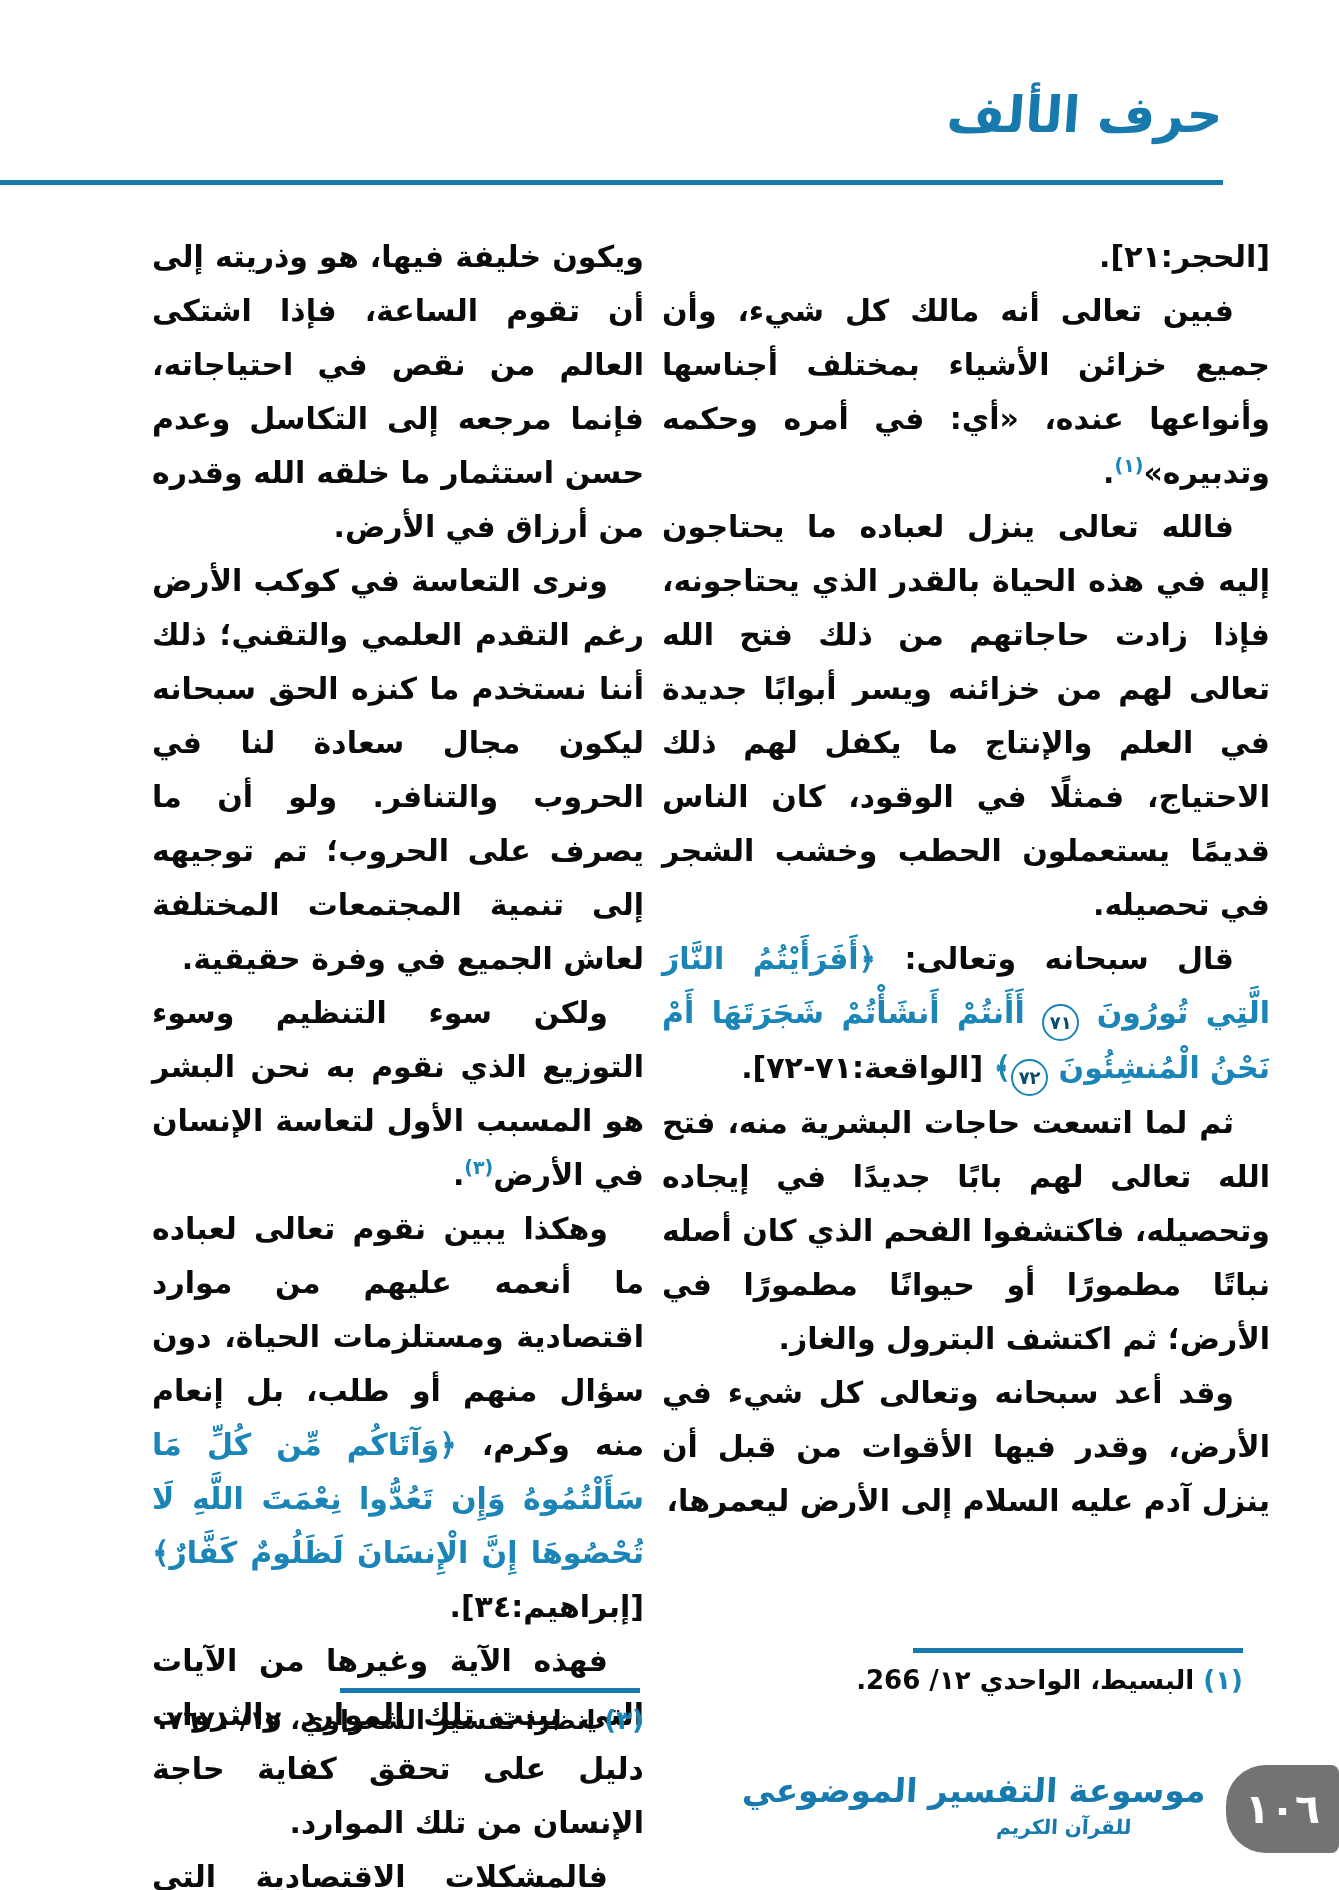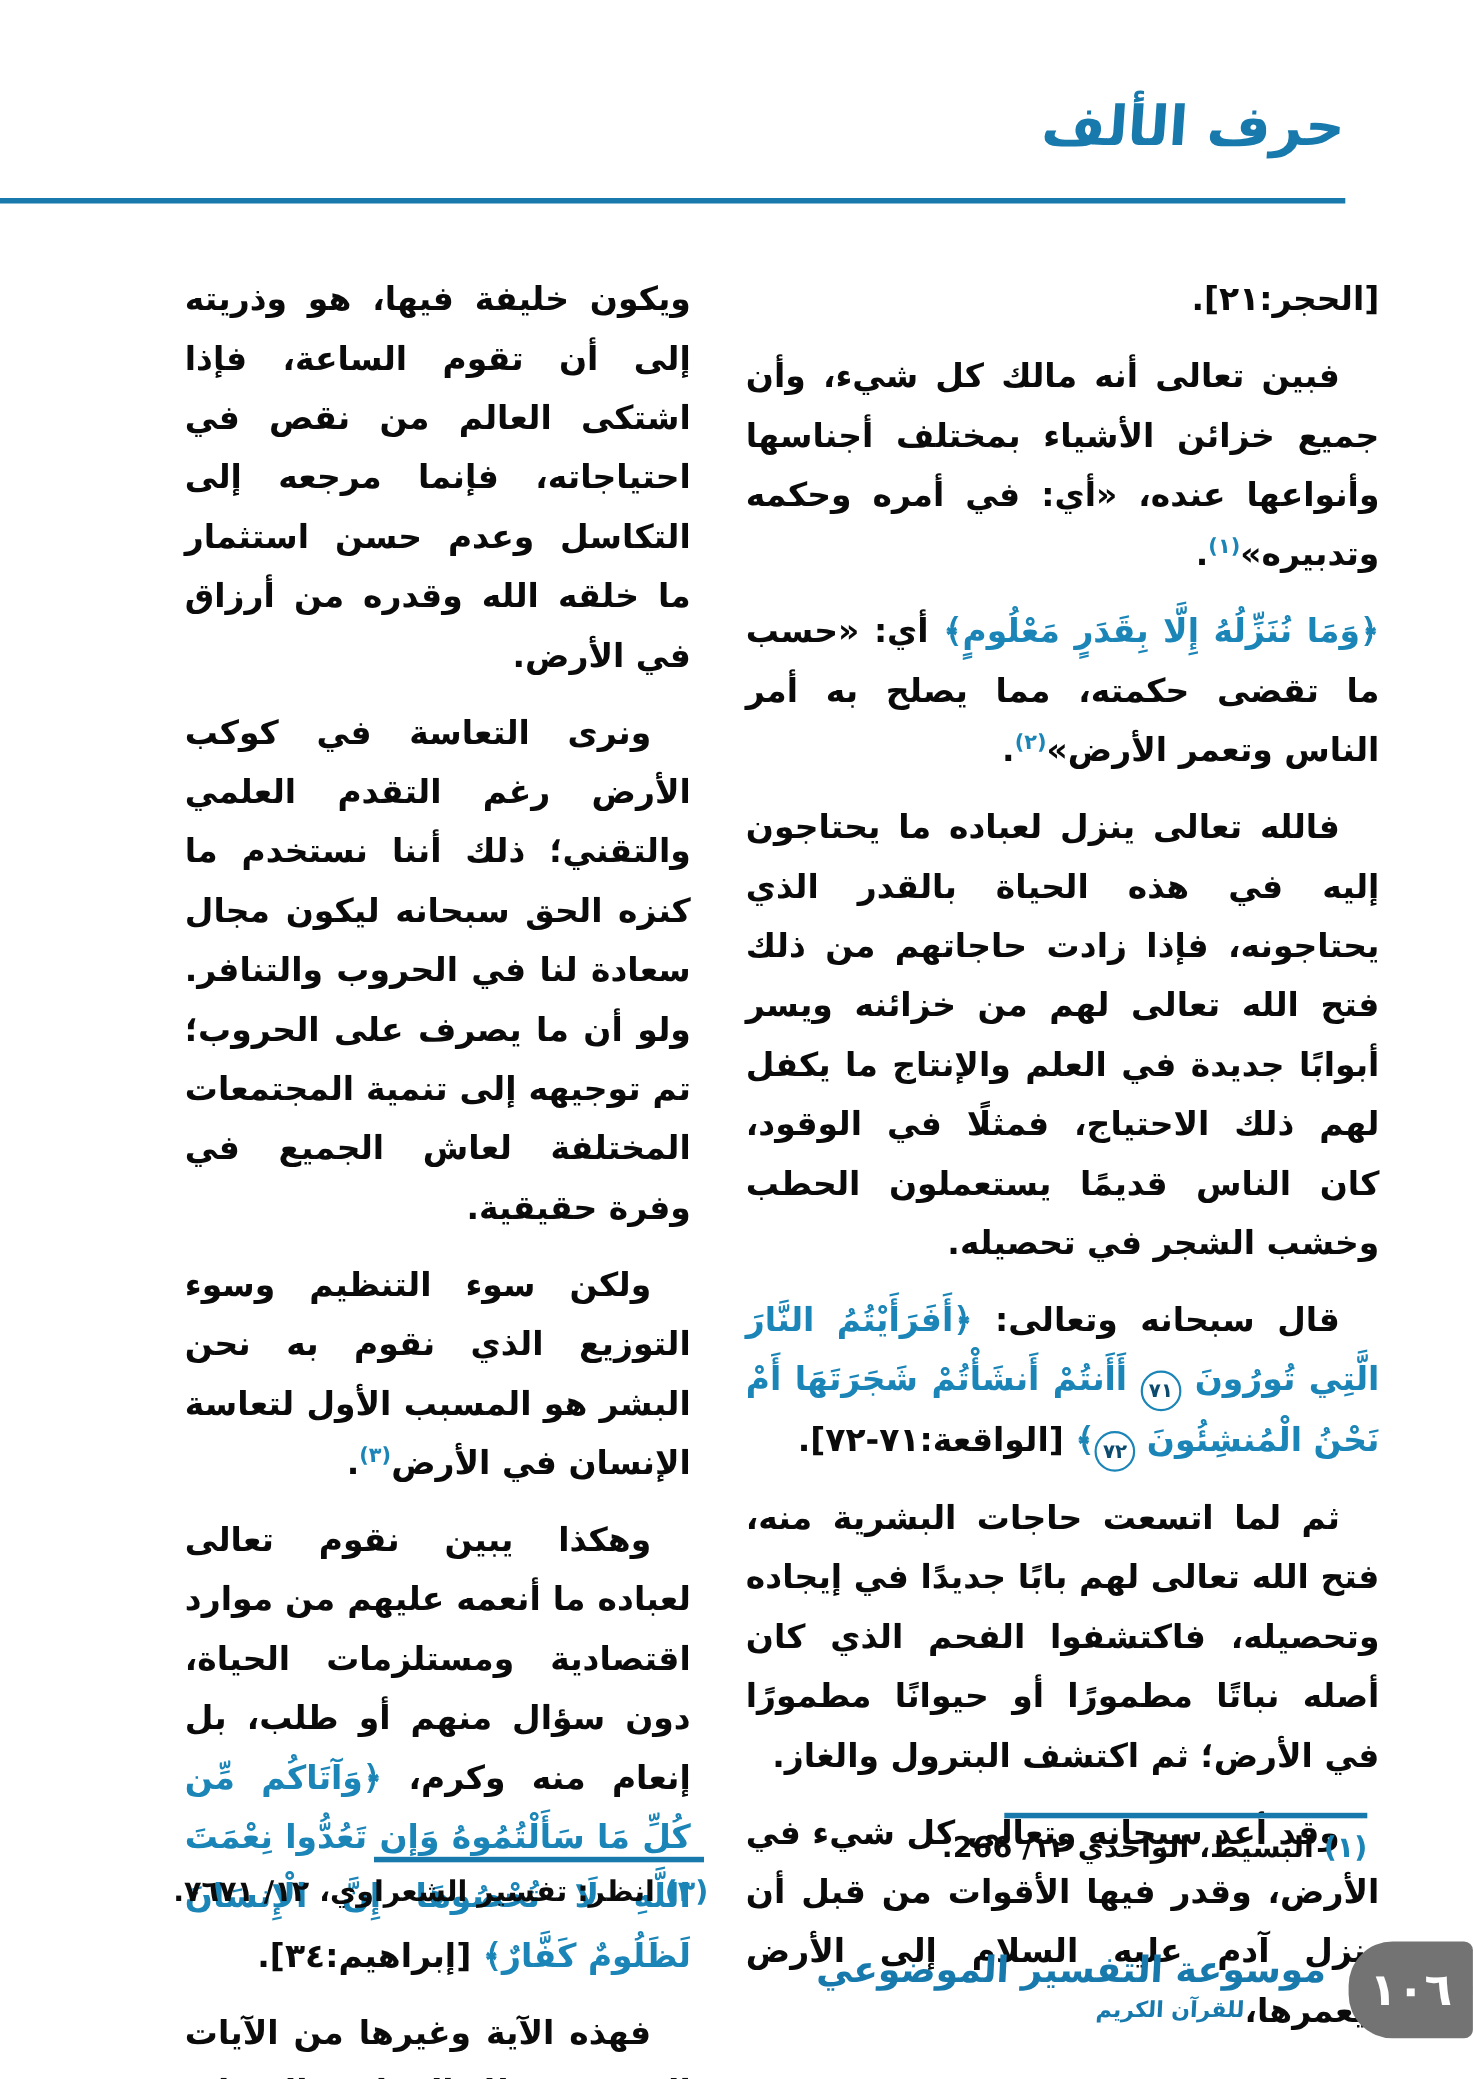--- a/index.html
+++ b/index.html
@@ -17,21 +17,21 @@
     position:absolute;top:180px;left:0;width:1223px;height:5px;background:#1779AC;
   }
   
   .col{
     position:absolute;top:230px;color:#0b0b0b;
     font-size:30px;font-weight:bold;line-height:54px;
     text-align:justify;text-justify:inter-word;
   }
   .col-right{right:69px;width:608px;}
   .col-left{left:152px;width:492px;}
-  .para{margin:16px;}
+  .para{margin:0;}
   .para.indent{text-indent:36px;}
   .sb{color:#0b0b0b;}
   .sq{color:#1A85B6;}
   .sf{color:#1A85B6;font-size:19px;vertical-align:super;line-height:0;}
   .sa{
     display:inline-block;width:37px;height:37px;box-sizing:border-box;
     border:2px solid #1A85B6;border-radius:50%;
     color:#0c4a6e;font-size:18px;line-height:33px;text-align:center;
     vertical-align:-6px;text-indent:0;
   }
@@ -62,21 +62,20 @@
 </style>
 </head>
 <body>
 
 <div class="header-title">حرف الألف</div>
 <div class="header-rule"></div>
 
 <div class="col col-right">
     <p class="para"><span class="sb">[الحجر:٢١].</span></p>
     <p class="para indent"><span class="sb">فبين تعالى أنه مالك كل شيء، وأن جميع خزائن الأشياء بمختلف أجناسها وأنواعها عنده، «أي: في أمره وحكمه وتدبيره»</span><span class="sf">(١)</span><span class="sb">.</span></p>
-    <p class="para"><span class="sq">﴿وَمَا نُنَزِّلُهُ إِلَّا بِقَدَرٍ مَعْلُومٍ﴾</span><span class="sb"> أي: «حسب ما تقضى حكمته، مما يصلح به أمر الناس وتعمر الأرض»</span><span class="sf">(٢)</span><span class="sb">.</span></p>
     <p class="para indent"><span class="sb">فالله تعالى ينزل لعباده ما يحتاجون إليه في هذه الحياة بالقدر الذي يحتاجونه، فإذا زادت حاجاتهم من ذلك فتح الله تعالى لهم من خزائنه ويسر أبوابًا جديدة في العلم والإنتاج ما يكفل لهم ذلك الاحتياج، فمثلًا في الوقود، كان الناس قديمًا يستعملون الحطب وخشب الشجر في تحصيله.</span></p>
     <p class="para indent"><span class="sb">قال سبحانه وتعالى: </span><span class="sq">﴿أَفَرَأَيْتُمُ النَّارَ الَّتِي تُورُونَ </span><span class="sa">٧١</span><span class="sq"> أَأَنتُمْ أَنشَأْتُمْ شَجَرَتَهَا أَمْ نَحْنُ الْمُنشِئُونَ </span><span class="sa">٧٢</span><span class="sq">﴾</span><span class="sb"> [الواقعة:٧١-٧٢].</span></p>
     <p class="para indent"><span class="sb">ثم لما اتسعت حاجات البشرية منه، فتح الله تعالى لهم بابًا جديدًا في إيجاده وتحصيله، فاكتشفوا الفحم الذي كان أصله نباتًا مطمورًا أو حيوانًا مطمورًا في الأرض؛ ثم اكتشف البترول والغاز.</span></p>
     <p class="para indent"><span class="sb">وقد أعد سبحانه وتعالى كل شيء في الأرض، وقدر فيها الأقوات من قبل أن ينزل آدم عليه السلام إلى الأرض ليعمرها،</span></p>
   </div>
 <div class="col col-left">
     <p class="para"><span class="sb">ويكون خليفة فيها، هو وذريته إلى أن تقوم الساعة، فإذا اشتكى العالم من نقص في احتياجاته، فإنما مرجعه إلى التكاسل وعدم حسن استثمار ما خلقه الله وقدره من أرزاق في الأرض.</span></p>
     <p class="para indent"><span class="sb">ونرى التعاسة في كوكب الأرض رغم التقدم العلمي والتقني؛ ذلك أننا نستخدم ما كنزه الحق سبحانه ليكون مجال سعادة لنا في الحروب والتنافر. ولو أن ما يصرف على الحروب؛ تم توجيهه إلى تنمية المجتمعات المختلفة لعاش الجميع في وفرة حقيقية.</span></p>
     <p class="para indent"><span class="sb">ولكن سوء التنظيم وسوء التوزيع الذي نقوم به نحن البشر هو المسبب الأول لتعاسة الإنسان في الأرض</span><span class="sf">(٣)</span><span class="sb">.</span></p>
     <p class="para indent"><span class="sb">وهكذا يبين نقوم تعالى لعباده ما أنعمه عليهم من موارد اقتصادية ومستلزمات الحياة، دون سؤال منهم أو طلب، بل إنعام منه وكرم، </span><span class="sq">﴿وَآتَاكُم مِّن كُلِّ مَا سَأَلْتُمُوهُ وَإِن تَعُدُّوا نِعْمَتَ اللَّهِ لَا تُحْصُوهَا إِنَّ الْإِنسَانَ لَظَلُومٌ كَفَّارٌ﴾</span><span class="sb"> [إبراهيم:٣٤].</span></p>

